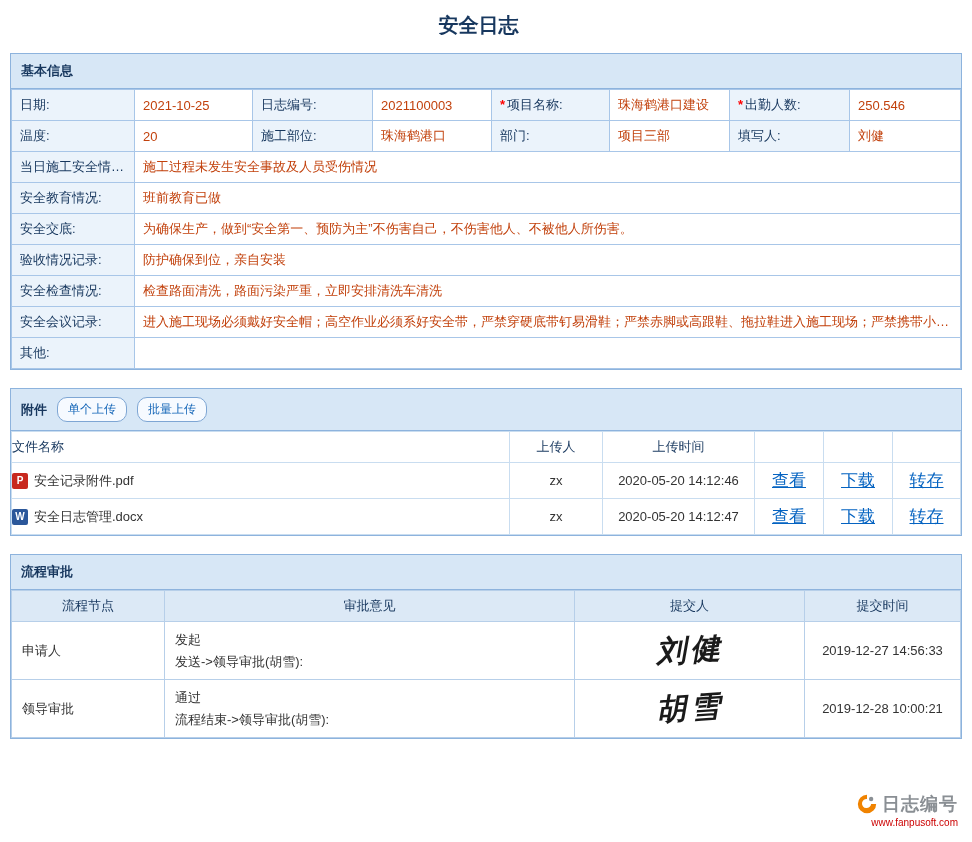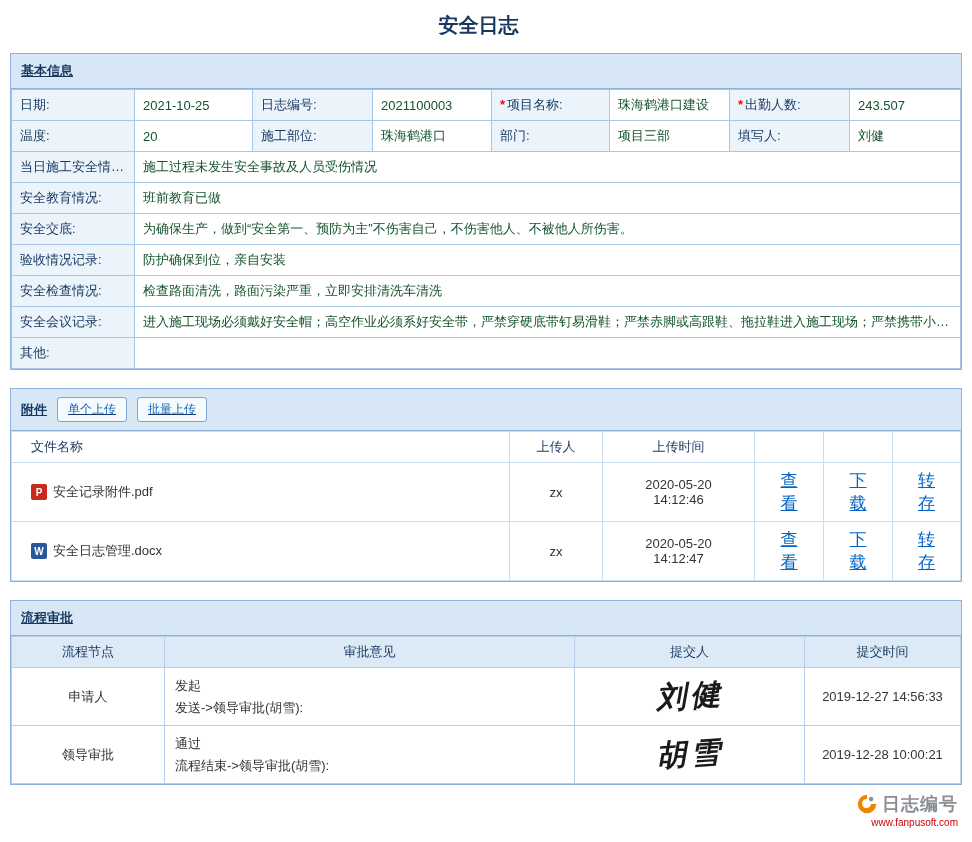--- a/index.html
+++ b/index.html
@@ -17,67 +17,67 @@
   .panel {
     margin:0 10px 18px 10px;
     border:1px solid #8DB3DD;
     background:#fff;
   }
   .panel-header {
     background:#D7E7F6;
     border-bottom:1px solid #8DB3DD;
     padding:8px 10px;
     font-size:13px; font-weight:bold; color:#17375E;
-    display:flex; align-items:center; gap:10px;text-decoration:underline;
+    display:flex; align-items:center; gap:10px;
   }
   table.grid { width:100%; border-collapse:collapse; font-size:13px; table-layout:fixed; }
   table.grid td, table.grid th {
     border:1px solid #A8C6E8;
     padding:6px 8px;
     height:27px;
     overflow:hidden; white-space:nowrap; text-overflow:ellipsis;
   }
   table.grid td.lbl {
     background:#EBF3FB; color:#17375E; white-space:nowrap;
   }
-  table.grid td.val { background:#fff; color:#14532d; text-align:left; }
+  table.grid td.val { background:#fff; color:#c2410c; text-align:left; }
   .req { color:#FF0000; margin-right:2px; font-weight:bold; }
 
   
   table.files { width:100%; border-collapse:collapse; font-size:13px; table-layout:fixed; }
   table.files th, table.files td {
-    border:1px solid #C9DDF0; padding:6px 19px; height:21px;
+    border:1px solid #C9DDF0; padding:6px 0; height:21px;
     background:#fff; font-weight:normal;
   }
   table.files th { color:#17375E; text-align:center; }
   table.files th.fname { text-align:left; }
   .btn {
     display:inline-block; background:#F6FAFF; border:1px solid #7EA6D4;
     color:#1466B8; font-size:12px; font-weight:normal;
-    padding:3px 10px; border-radius:3px; cursor:pointer;
+    padding:3px 10px; border-radius:10px; cursor:pointer;
   }
   a.lnk, .lnk {
     color:#0563C1; text-decoration:underline; cursor:pointer; font-size:17px;
   }
   .file-cell { display:flex; align-items:center; gap:6px; }
   .file-icon {
     width:16px; height:16px; border-radius:2px; flex:0 0 16px;
     color:#fff; font-size:10px; font-weight:bold;
     display:flex; align-items:center; justify-content:center;
   }
   .file-icon.pdf { background:#C8281E; }
   .file-icon.word { background:#2B579A; }
   td.center { text-align:center; }
 
   
   table.flow { width:100%; border-collapse:collapse; font-size:13px; table-layout:fixed; }
   table.flow th, table.flow td { border:1px solid #B7CFE9; padding:6px 10px; }
   table.flow th { background:#DCE9F6; color:#17375E; font-weight:normal; height:22px; text-align:center; }
   table.flow td { background:#fff; height:58px; }
-  td.node { text-align:center; color:#333; }
+  td.node { color:#333; }
   td.opinion { text-align:left; line-height:22px; white-space:normal; }
   td.sig-cell { text-align:center; }
   .sig {
     font-family:"DejaVu Serif", serif;
     font-style:italic; font-weight:bold; font-size:30px; color:#1a1a1a;
     display:inline-block; transform:rotate(-4deg); letter-spacing:4px;
   }
   td.time-cell { text-align:center; font-size:13px; color:#333; }
 
   
@@ -111,21 +111,21 @@
     </colgroup>
     <tbody>
         <tr>
       <td class="lbl">日期:</td>
       <td class="val">2021-10-25</td>
       <td class="lbl">日志编号:</td>
       <td class="val">2021100003</td>
       <td class="lbl"><span class="req">*</span><span>项目名称:</span></td>
       <td class="val">珠海鹤港口建设</td>
       <td class="lbl"><span class="req">*</span><span>出勤人数:</span></td>
-      <td class="val">243.507</td>
+      <td class="val">250.546</td>
     </tr>
     <tr>
       <td class="lbl">温度:</td>
       <td class="val">20</td>
       <td class="lbl">施工部位:</td>
       <td class="val">珠海鹤港口</td>
       <td class="lbl">部门:</td>
       <td class="val">项目三部</td>
       <td class="lbl">填写人:</td>
       <td class="val">刘健</td>

